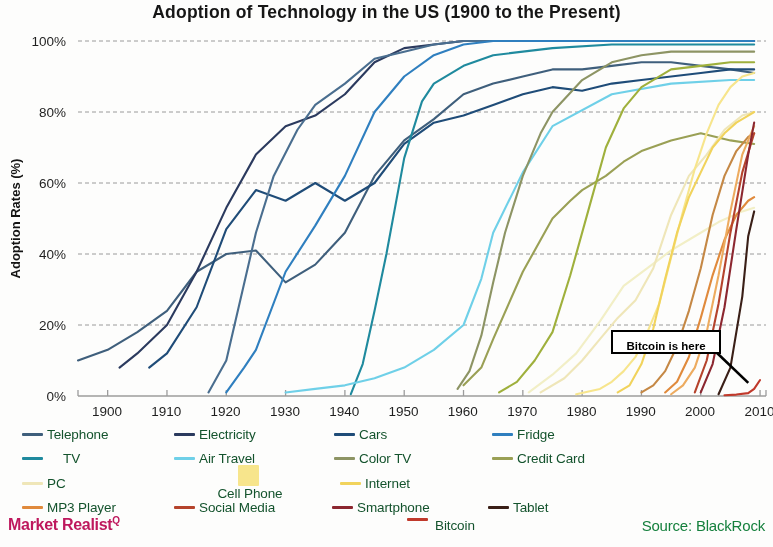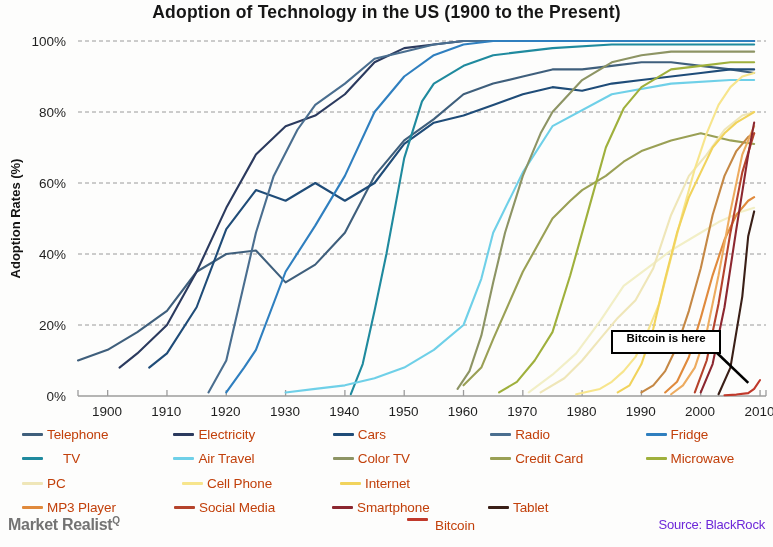--- a/index.html
+++ b/index.html
@@ -79,38 +79,38 @@
   }
   .legend-swatch {
     width: 21px;
     height: 3px;
     flex: 0 0 21px;
     margin-right: 4px;
     border-radius: 1px;
   }
   .legend-label {
     font-size: 13.5px;
-    color: #c2410c;
+    color: #14532d;
     white-space: nowrap;
     letter-spacing: -0.1px;
   }
   #footer {
     position: absolute;
     left: 0;
     top: 512px;
     width: 773px;
     height: 35px;
   }
   #brand {
     position: absolute;
     left: 8px;
     top: 3px;
     font-size: 16px;
     font-weight: bold;
-    color: #737373;
+    color: #be185d;
     letter-spacing: -0.3px;
   }
   #brand-mark {
     font-size: 10px;
     vertical-align: super;
     font-weight: bold;
   }
   #bitcoin-legend {
     position: absolute;
     left: 407px;
@@ -119,36 +119,36 @@
   }
   #bitcoin-legend .legend-swatch {
     width: 24px;
     height: 2.5px;
     margin-right: 7px;
   }
   #source {
     position: absolute;
     right: 8px;
     top: 5px;
-    font-size: 13px;
-    color: #6d28d9;
+    font-size: 15px;
+    color: #15803d;
     letter-spacing: -0.2px;
     margin-left: 8px;
   }
   #annotation {
     position: absolute;
     left: 611px;
     top: 330px;
     width: 110px;
     height: 24px;
     background: #ffffff;
     border: 2.4px solid #000000;
     box-sizing: border-box;
     display: flex;
-    align-items: flex-start;
+    align-items: flex-end;
     justify-content: center;
   }
   #annotation-text {
     font-size: 11.5px;
     font-weight: bold;
     color: #000000;
     white-space: nowrap;
   }
 </style>
 </head>
@@ -247,24 +247,20 @@
           <span class="legend-label">Telephone</span>
         </div>
         <div class="legend-item" style="width: 160px;">
           <span class="legend-swatch" style="background: rgb(43, 58, 94);"></span>
           <span class="legend-label">Electricity</span>
         </div>
         <div class="legend-item" style="width: 158px;">
           <span class="legend-swatch" style="background: rgb(31, 76, 120);"></span>
           <span class="legend-label">Cars</span>
         </div>
-        <div class="legend-item" style="width: 156px;">
-          <span class="legend-swatch" style="background: rgb(74, 110, 143);"></span>
-          <span class="legend-label">Radio</span>
-        </div>
         <div class="legend-item" style="width: 150px;">
           <span class="legend-swatch" style="background: rgb(47, 127, 191);"></span>
           <span class="legend-label">Fridge</span>
         </div>
       </div>
       <div class="legend-row">
         <div class="legend-item" style="width: 152px; gap: 16px;">
           <span class="legend-swatch" style="background: rgb(31, 138, 158);"></span>
           <span class="legend-label">TV</span>
         </div>
@@ -273,31 +269,27 @@
           <span class="legend-label">Air Travel</span>
         </div>
         <div class="legend-item" style="width: 158px;">
           <span class="legend-swatch" style="background: rgb(141, 148, 100);"></span>
           <span class="legend-label">Color TV</span>
         </div>
         <div class="legend-item" style="width: 156px; text-align: center;">
           <span class="legend-swatch" style="background: rgb(154, 160, 85);"></span>
           <span class="legend-label">Credit Card</span>
         </div>
-        <div class="legend-item" style="width: 150px;">
-          <span class="legend-swatch" style="background: rgb(159, 176, 60);"></span>
-          <span class="legend-label">Microwave</span>
-        </div>
       </div>
       <div class="legend-row">
         <div class="legend-item" style="width: 160px;">
           <span class="legend-swatch" style="background: rgb(239, 230, 184);"></span>
           <span class="legend-label">PC</span>
         </div>
-        <div class="legend-item" style="width: 158px;">
+        <div class="legend-item" style="width: 158px; flex-direction: column;">
           <span class="legend-swatch" style="background: rgb(247, 229, 140);"></span>
           <span class="legend-label">Cell Phone</span>
         </div>
         <div class="legend-item" style="width: 156px;">
           <span class="legend-swatch" style="background: rgb(241, 211, 92);"></span>
           <span class="legend-label">Internet</span>
         </div>
       </div>
       <div class="legend-row">
         <div class="legend-item" style="width: 152px;">

